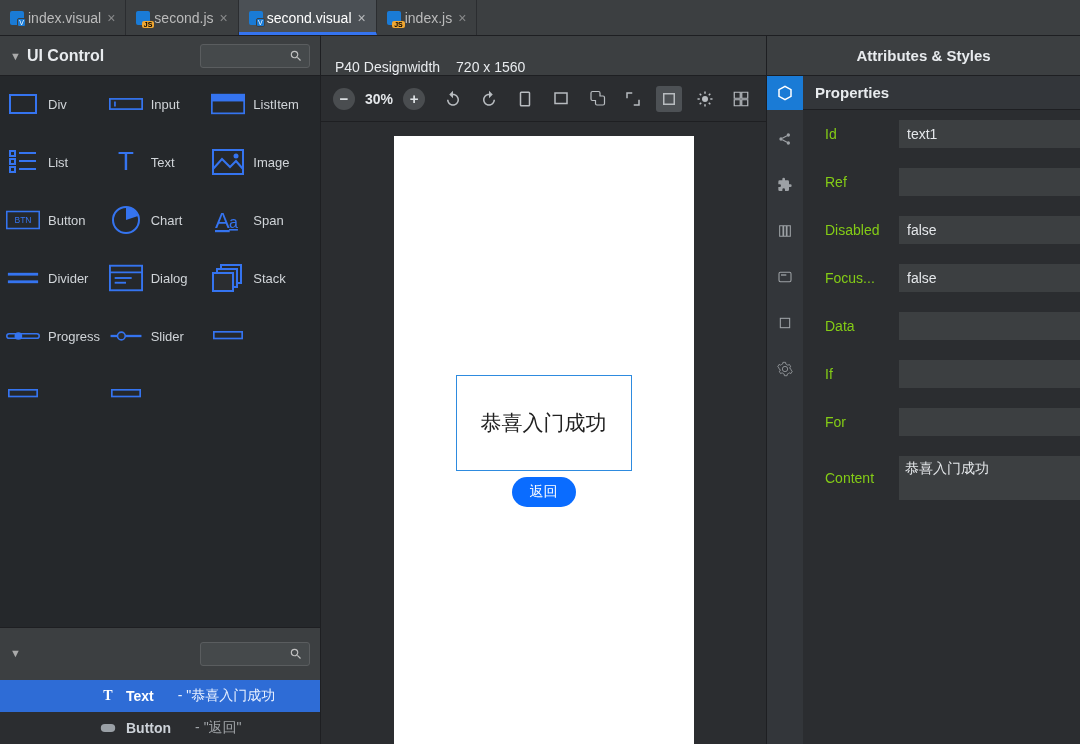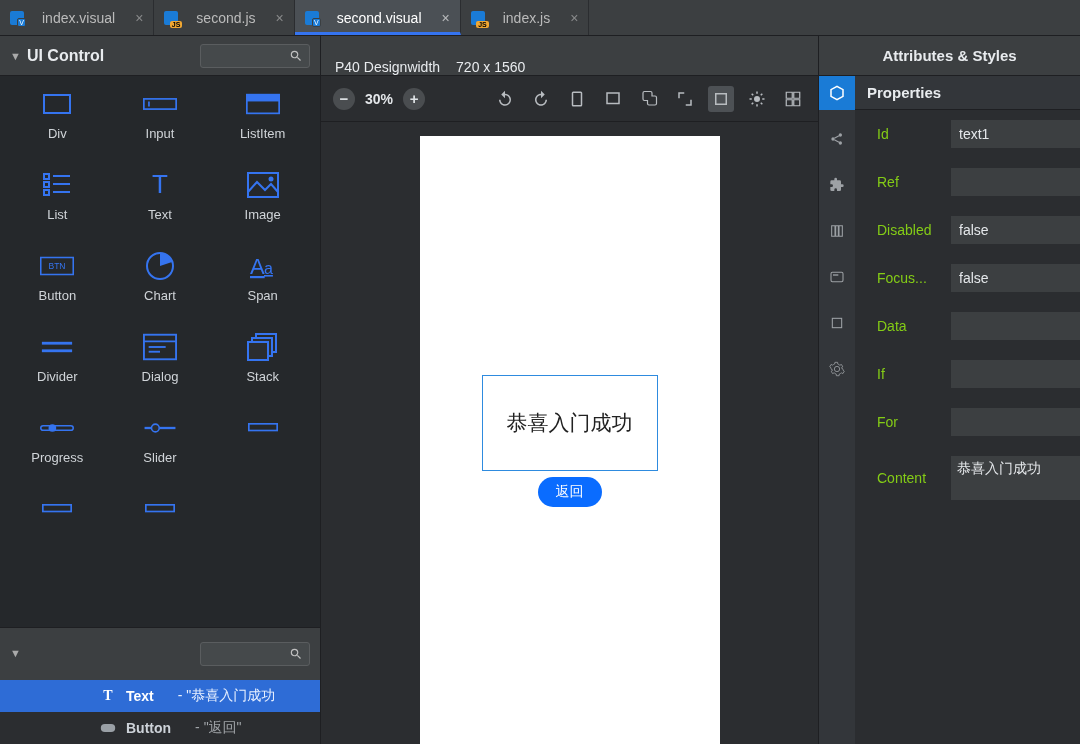--- a/index.html
+++ b/index.html
@@ -1,40 +1,40 @@
 <!DOCTYPE html>
 <html><head>
 <meta charset="utf-8">
 <style>
   * { box-sizing: border-box; margin: 0; padding: 0; font-family: -apple-system, "Segoe UI", Arial, sans-serif; }
   body { background: #2b2d30; color: #cdd2d8; width: 1080px; height: 744px; overflow: hidden; }
   .root { display: flex; flex-direction: column; height: 100%; }
 
   
   .tab-bar { display: flex; align-items: stretch; background: #3c3f41; height: 36px; border-bottom: 1px solid #1e1f22; }
-  .tab { display: flex; align-items: center; gap: 18px; padding: 0 10px; color: #bbbbbb; cursor: pointer; border-right: 1px solid #2b2d30; font-size: 14px; }
+  .tab { display: flex; align-items: center; gap: 4px; padding: 0 10px; color: #bbbbbb; cursor: pointer; border-right: 1px solid #2b2d30; font-size: 14px; }
   .tab .tab-close { opacity: .6; font-size: 14px; margin-left: 2px; }
   .tab.active { background: #4b5055; color: #fff; border-bottom: 3px solid #3574f0; padding-top: 3px; }
   .tab-icon-vis { width: 14px; height: 14px; background:#1a7bd6; display:inline-block; border-radius:2px; position:relative; }
   .tab-icon-vis::after { content:"V"; position:absolute; bottom:-2px; right:-2px; background:#1a7bd6; color:#fff; font-size:7px; border:1px solid #3c3f41; border-radius:2px; padding:0 1px; }
   .tab-icon-js { width: 14px; height: 14px; background:#1a7bd6; display:inline-block; border-radius:2px; position:relative; }
   .tab-icon-js::after { content:"JS"; position:absolute; bottom:-3px; right:-4px; background:#f0a732; color:#000; font-size:7px; border-radius:2px; padding:0 2px; font-weight:bold; }
 
   .main { display:flex; flex:1; min-height:0; }
 
   
   .left { width: 321px; display:flex; flex-direction:column; background:#2b2d30; border-right:1px solid #1e1f22; }
   .panel-header { display:flex; align-items:center; justify-content:space-between; padding:6px 10px; background:#3c3f41; height:40px; border-bottom:1px solid #1e1f22; }
   .panel-title { display:flex; align-items:center; gap:6px; font-size:16px; color:#e8ebee; font-weight: 600;}
   .tri { font-size:11px; color:#aaa; }
   .search { background:#45494b; border:1px solid #5a5d5f; border-radius:3px; width:110px; height:24px; display:flex; align-items:center; justify-content:flex-end; padding:0 6px; }
   .search svg { width:14px; height:14px; fill:#c0c0c0; }
   .palette { flex:1; overflow:auto; padding:14px 6px 4px; background:#25282b; }
   .palette-grid { display:grid; grid-template-columns: repeat(3, 1fr); gap: 30px 0; }
-  .pal-item { display:flex; flex-direction:column; align-items:center; gap:8px; cursor:pointer; }
+  .pal-item { display:flex; flex-direction:row; align-items:center; gap:8px; cursor:pointer; }
   .pal-icon { width:34px; height:28px; display:flex; align-items:center; justify-content:center; color:#3574f0; }
   .pal-label { font-size:13px; color:#d0d4d8; }
 
   
   .tree { border-top:1px solid #1e1f22; }
   .tree-header { display:flex; align-items:center; justify-content:space-between; padding:6px 10px; background:#3c3f41; height:52px; }
   .tree-title { display:flex; align-items:center; gap:6px; font-size:16px; color:#e8ebee; font-weight:600; line-height:1.2; }
   .tree-body { background:#2b2d30; }
   .tree-row { display:flex; align-items:center; height:32px; padding-left:100px; gap:10px; font-size:14px; }
   .tree-row.selected { background:#2e6cd6; color:#fff; }
@@ -53,21 +53,21 @@
   .zoom-label { font-size:14px; color:#e4e7ea; font-weight:bold;}
   .tool-btn { width:26px; height:26px; display:flex; align-items:center; justify-content:center; color:#b8bcc0; cursor:pointer; border-radius:3px; }
   .tool-btn.active { background:#4d5155; }
   .tool-btn svg { width:18px; height:18px; fill: currentColor; }
   .canvas-wrap { flex:1; display:flex; align-items:flex-start; justify-content:center; padding:14px 0 0; overflow:auto; background:#2b2d30; }
   .device { width:300px; height:610px; background:#fff; display:flex; flex-direction:column; align-items:center; justify-content:center; }
   .text-box { width:176px; height:96px; border:1px solid #2e8bdf; display:flex; align-items:center; justify-content:center; font-size:21px; color:#222; }
   .btn-round { margin-top:6px; background:#0a6cff; color:#fff; border-radius:30px; padding:6px 18px; font-size:14px; }
 
   
-  .right { width:262px; display:flex; flex-direction:column; border-left:1px solid #1e1f22;justify-content:flex-end; }
+  .right { width:314px; display:flex; flex-direction:column; border-left:1px solid #1e1f22;justify-content:flex-end; }
   .right-head { height:40px; display:flex; align-items:center; justify-content:center; background:#3c3f41; font-size:15px; color:#e8ebee; font-weight:600; border-bottom:1px solid #1e1f22;}
   .right-body { flex:1; display:flex; }
   .right-icons { width:36px; background:#33363a; display:flex; flex-direction:column; align-items:center; padding-top:0; gap:12px; }
   .right-icons .ricon { width:36px; height:34px; display:flex; align-items:center; justify-content:center; color:#9da1a5; cursor:pointer; }
   .right-icons .ricon.active { background:#1a7bd6; color:#fff; }
   .props { flex:1; background:#2b2d30; padding:0; }
   .props-title { padding:8px 12px; font-size:15px; color:#e8ebee; font-weight:600; border-bottom:1px solid #1e1f22; background:#33363a;}
   .prop-row { display:flex; align-items:center; padding:10px 10px; gap:8px; }
   .prop-label { width:66px; font-size:14px; color:#84cc16; overflow:hidden; text-overflow:ellipsis; white-space:nowrap;margin-left:12px;}
   .prop-input { flex:1; background:#3c3f41; border:none; height:28px; color:#e4e7ea; padding:0 8px; font-size:14px; }

